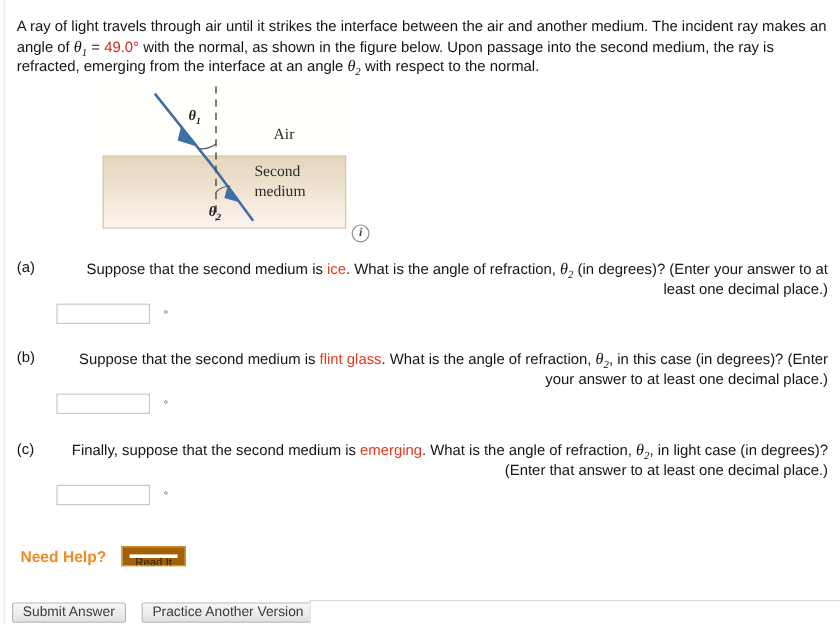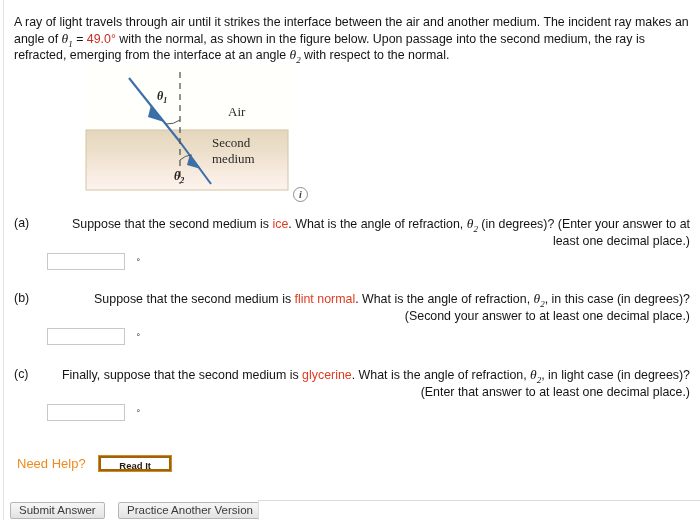--- a/index.html
+++ b/index.html
@@ -142,37 +142,37 @@
   
   .need-help-wrap {
     position: absolute;
     left: 17px;
     top: 456px;
     height: 20px;
   }
   .need-help-label {
     display: inline-block;
     color: #f08a1e;
-    font-weight: normal;
+    font-weight: bold;
     font-size: 13px;
     vertical-align: middle;
   }
   .read-it-btn {
     display: inline-block;
     margin-left: 10px;
     vertical-align: middle;
-    width: 72px;
+    width: 52px;
     height: 15px;
     line-height: 15px;
     text-align: center;
     font-size: 9.5px;
-    font-weight: bold;
+    font-weight: normal;
     color: #231c10;
     background: linear-gradient(to bottom, #f5c978 0%, #efb košice 0%, #eeb košice 0%, #edb35c 45%, #e8a23f 55%, #f0bd6d 100%);
-    border: 2px solid #a16207;
+    border: 6px solid #a16207;
     outline: 1px solid #c98c28;
     box-sizing: border-box;
     cursor: pointer;
   }
 
   
   .footer {
     position: absolute;
     left: 10px;
     top: 502px;
@@ -272,33 +272,33 @@
     </div>
   </div>
   <div class="answer-row" style="top:253px;">
     <input class="answer-input" type="text" placeholder="" style="">
     <span class="unit">°</span>
   </div>
 
   <div class="part" style="top:291px;">
     <div class="part-label">(b)</div>
     <div class="part-text">
-      <span>Suppose that the second medium is </span><span class="hl">flint normal</span><span>. What is the angle of refraction, </span><span class="theta"><span>θ</span><sub>2</sub></span><span>, in this case (in degrees)? (Second</span>
+      <span>Suppose that the second medium is </span><span class="hl">flint glass</span><span>. What is the angle of refraction, </span><span class="theta"><span>θ</span><sub>2</sub></span><span>, in this case (in degrees)? (Enter</span>
       <span>your answer to at least one decimal place.)</span>
     </div>
   </div>
   <div class="answer-row" style="top:328px;">
     <input class="answer-input" type="text" placeholder="" style="">
     <span class="unit">°</span>
   </div>
 
   <div class="part" style="top:367px;">
     <div class="part-label">(c)</div>
     <div class="part-text">
-      <span>Finally, suppose that the second medium is </span><span class="hl">glycerine</span><span>. What is the angle of refraction, </span><span class="theta"><span>θ</span><sub>2</sub></span><span>, in light case (in degrees)?</span>
+      <span>Finally, suppose that the second medium is </span><span class="hl">emerging</span><span>. What is the angle of refraction, </span><span class="theta"><span>θ</span><sub>2</sub></span><span>, in light case (in degrees)?</span>
       <span>(Enter that answer to at least one decimal place.)</span>
     </div>
   </div>
   <div class="answer-row" style="top:404px;">
     <input class="answer-input" type="text" placeholder="" style="">
     <span class="unit">°</span>
   </div>
 
 </div>
 

